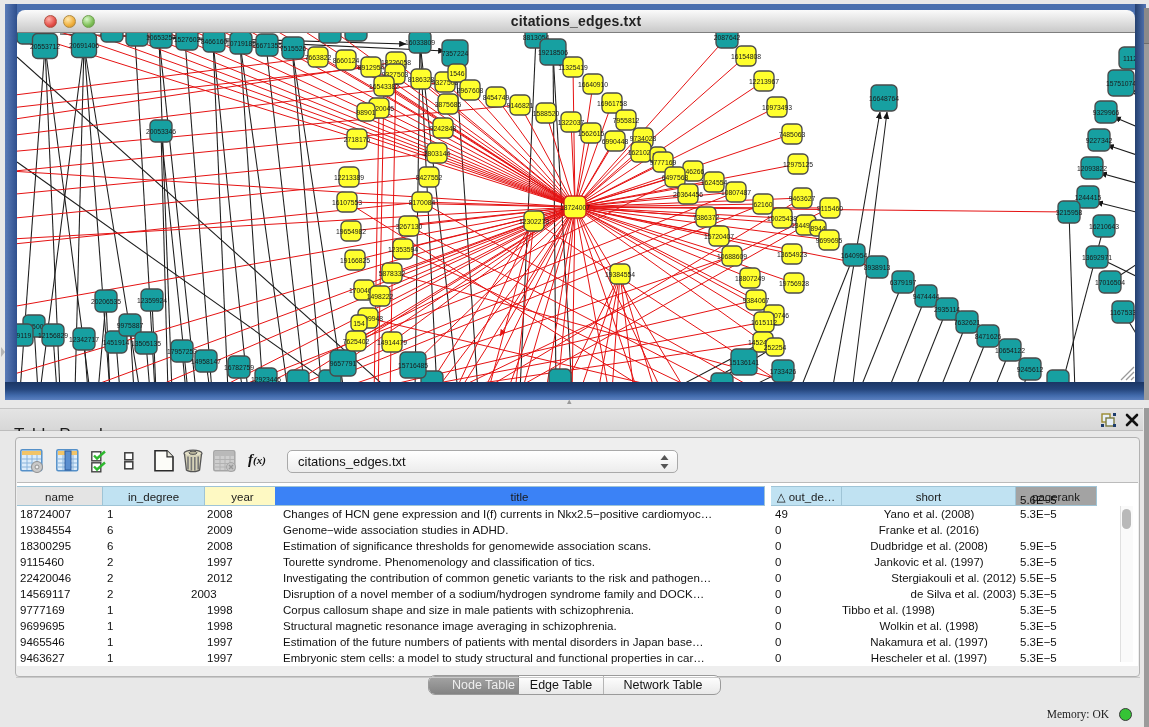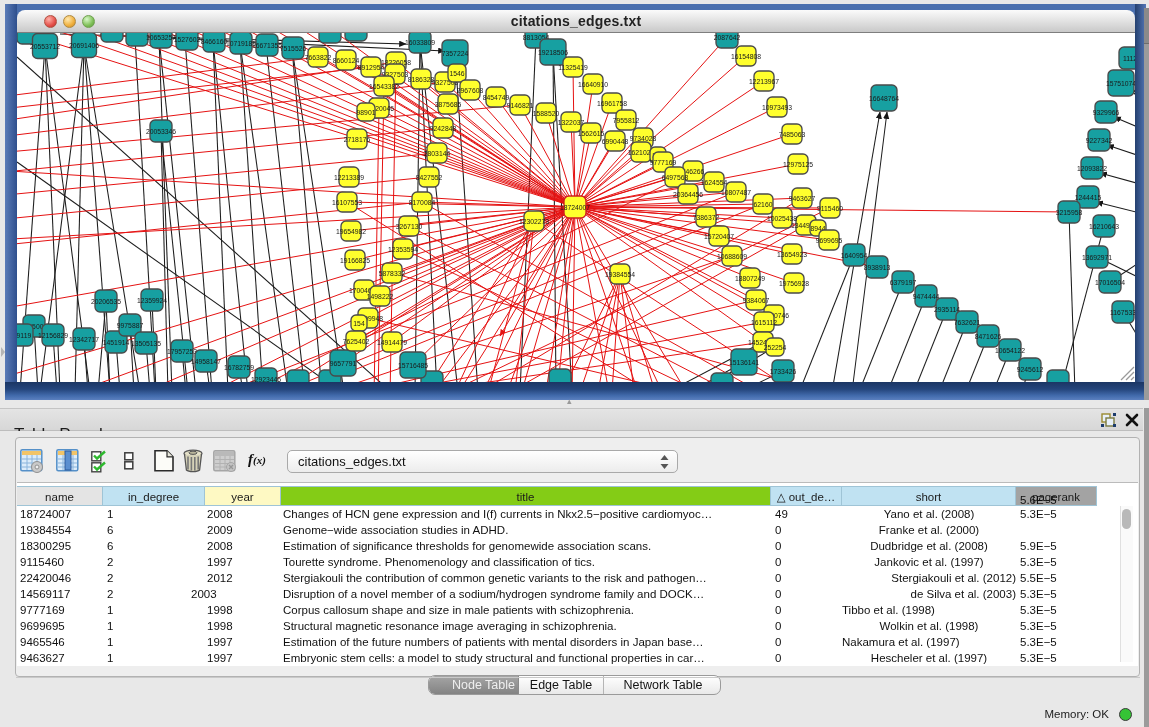--- a/index.html
+++ b/index.html
@@ -37,21 +37,21 @@
 #combo { position:absolute; left:287px; top:450px; width:391px; height:23px; background:linear-gradient(to bottom,#ffffff,#ececec);
   border:1px solid #a9a9a9; border-radius:5px; font-size:13px; color:#111; line-height:21px; padding-left:10px; }
 #fx { position:absolute; left:248px; top:451px; font-size:15px; font-family:"Liberation Serif",serif; font-style:italic; font-weight:bold; color:#111; }
 #tabs { position:absolute; left:428px; top:675px; width:293px; height:20px;
   border:1px solid #9a9a9a; border-radius:7px; background:linear-gradient(to bottom,#ffffff,#e9e9e9); }
 #tabsel { position:absolute; left:0; top:0; width:90px; height:18px;
   background:linear-gradient(to bottom,#a5a5a5,#838383); border-radius:6px 0 0 6px;
   border-right:1px solid #8a8a8a; color:#efefef; text-align:center; line-height:18px; font-size:12.5px;padding-left:20px; }
 .tab { position:absolute; top:0; height:18px; color:#141414; text-align:center; line-height:18px; font-size:12.5px; }
 #hline { position:absolute; left:16px; top:677px; width:1124px; height:1px; background:#c9c9c9; }
-#mem { position:absolute; right:40px; top:708px; font-size:11.5px; color:#1c1c1c; }
+#mem { position:absolute; right:40px; top:708px; font-size:11.5px; color:#1c1c1c;font-family:Liberation Serif, serif; }
 #memdot { position:absolute; left:1119px; top:708px; width:13px; height:13px; border-radius:50%;
   background:#35c335; border:1.5px solid #3a3a3a; }
 #chev { position:absolute; left:567px; top:396px; font-size:9px; color:#9a9a9a; }
 .scroll { position:absolute; left:1122px; top:509px; width:9px; height:20px; background:#b9b9b9; border-radius:5px; }
 #sbtrack { position:absolute; left:1120px; top:506px; width:13px; height:156px; background:#fafafa; border-left:1px solid #e0e0e0;}
 </style></head>
 <body>
 <div id="frame"></div>
 <div id="frameL"></div>
 <div id="frameR"></div>
@@ -572,56 +572,56 @@
 </svg>
 </div>
 <div id="panel"></div>
 <div id="container"></div>
 <div id="tablebg"></div>
 <div id="sbtrack"></div>
 <div class="scroll"></div>
 <div class="hc" style="left:17px;width:86px;background:#e4e4e4">name</div>
 <div class="hc" style="left:103px;width:102px;background:#c0e2f2">in_degree</div>
 <div class="hc" style="left:205px;width:76px;background:#fef9c3">year</div>
-<div class="hc" style="left:281px;width:490px;background:#84cc16">title</div>
+<div class="hc" style="left:275px;width:490px;background:#3b82f6">title</div>
 <div class="hc" style="left:771px;width:71px;background:#c0e2f2">△ out_de…</div>
 <div class="hc" style="left:842px;width:174px;background:#c0e2f2">short</div>
 <div class="hc" style="left:1016px;width:81px;background:#a3a3a3">pagerank</div>
 <div class="cell" style="left:20px;top:506px">18724007</div>
 <div class="cell" style="left:107px;top:506px">1</div>
 <div class="cell" style="left:207px;top:506px">2008</div>
 <div class="cell" style="left:283px;top:506px">Changes of HCN gene expression and I(f) currents in Nkx2.5−positive cardiomyoc…</div>
 <div class="cell" style="left:775px;top:506px">49</div>
 <div class="cell" style="left:842px;top:506px;width:174px;text-align:center">Yano et al. (2008)</div>
 <div class="cell" style="left:1020px;top:506px">5.3E−5</div>
 <div class="cell" style="left:20px;top:522px">19384554</div>
 <div class="cell" style="left:107px;top:522px">6</div>
 <div class="cell" style="left:207px;top:522px">2009</div>
 <div class="cell" style="left:283px;top:522px">Genome−wide association studies in ADHD.</div>
 <div class="cell" style="left:775px;top:522px">0</div>
-<div class="cell" style="left:842px;top:522px;width:174px;text-align:center">Franke et al. (2000)</div>
+<div class="cell" style="left:842px;top:522px;width:174px;text-align:center">Franke et al. (2016)</div>
 <div class="cell" style="left:1020px;top:492px">5.6E−5</div>
 <div class="cell" style="left:20px;top:538px">18300295</div>
 <div class="cell" style="left:107px;top:538px">6</div>
 <div class="cell" style="left:207px;top:538px">2008</div>
 <div class="cell" style="left:283px;top:538px">Estimation of significance thresholds for genomewide association scans.</div>
 <div class="cell" style="left:775px;top:538px">0</div>
 <div class="cell" style="left:842px;top:538px;width:174px;text-align:center">Dudbridge et al. (2008)</div>
 <div class="cell" style="left:1020px;top:538px">5.9E−5</div>
 <div class="cell" style="left:20px;top:554px">9115460</div>
 <div class="cell" style="left:107px;top:554px">2</div>
 <div class="cell" style="left:207px;top:554px">1997</div>
 <div class="cell" style="left:283px;top:554px">Tourette syndrome. Phenomenology and classification of tics.</div>
 <div class="cell" style="left:775px;top:554px">0</div>
 <div class="cell" style="left:842px;top:554px;width:174px;text-align:center">Jankovic et al. (1997)</div>
 <div class="cell" style="left:1020px;top:554px">5.3E−5</div>
 <div class="cell" style="left:20px;top:570px">22420046</div>
 <div class="cell" style="left:107px;top:570px">2</div>
 <div class="cell" style="left:207px;top:570px">2012</div>
-<div class="cell" style="left:283px;top:570px">Stergiakouli the contribution of common genetic variants to the risk and pathogen…</div>
+<div class="cell" style="left:283px;top:570px">Investigating the contribution of common genetic variants to the risk and pathogen…</div>
 <div class="cell" style="left:775px;top:570px">0</div>
 <div class="cell" style="left:842px;top:570px;width:174px;text-align:right">Stergiakouli et al. (2012)</div>
 <div class="cell" style="left:1020px;top:570px">5.5E−5</div>
 <div class="cell" style="left:20px;top:586px">14569117</div>
 <div class="cell" style="left:107px;top:586px">2</div>
 <div class="cell" style="left:191px;top:586px">2003</div>
 <div class="cell" style="left:283px;top:586px">Disruption of a novel member of a sodium/hydrogen syndrome family and DOCK…</div>
 <div class="cell" style="left:775px;top:586px">0</div>
 <div class="cell" style="left:842px;top:586px;width:174px;text-align:right">de Silva et al. (2003)</div>
 <div class="cell" style="left:1020px;top:586px">5.3E−5</div>
@@ -637,21 +637,21 @@
 <div class="cell" style="left:207px;top:618px">1998</div>
 <div class="cell" style="left:283px;top:618px">Structural magnetic resonance image averaging in schizophrenia.</div>
 <div class="cell" style="left:775px;top:618px">0</div>
 <div class="cell" style="left:842px;top:618px;width:174px;text-align:center">Wolkin et al. (1998)</div>
 <div class="cell" style="left:1020px;top:618px">5.3E−5</div>
 <div class="cell" style="left:20px;top:634px">9465546</div>
 <div class="cell" style="left:107px;top:634px">1</div>
 <div class="cell" style="left:207px;top:634px">1997</div>
 <div class="cell" style="left:283px;top:634px">Estimation of the future numbers of patients with mental disorders in Japan base…</div>
 <div class="cell" style="left:775px;top:634px">0</div>
-<div class="cell" style="left:842px;top:634px;width:174px;text-align:left">Nakamura et al. (1997)</div>
+<div class="cell" style="left:842px;top:634px;width:174px;text-align:center">Nakamura et al. (1997)</div>
 <div class="cell" style="left:1020px;top:634px">5.3E−5</div>
 <div class="cell" style="left:20px;top:650px">9463627</div>
 <div class="cell" style="left:107px;top:650px">1</div>
 <div class="cell" style="left:207px;top:650px">1997</div>
 <div class="cell" style="left:283px;top:650px">Embryonic stem cells: a model to study structural and functional properties in car…</div>
 <div class="cell" style="left:775px;top:650px">0</div>
 <div class="cell" style="left:842px;top:650px;width:174px;text-align:center">Hescheler et al. (1997)</div>
 <div class="cell" style="left:1020px;top:650px">5.3E−5</div>
 
 <svg style="position:absolute;left:20px;top:449px" width="250" height="25">

